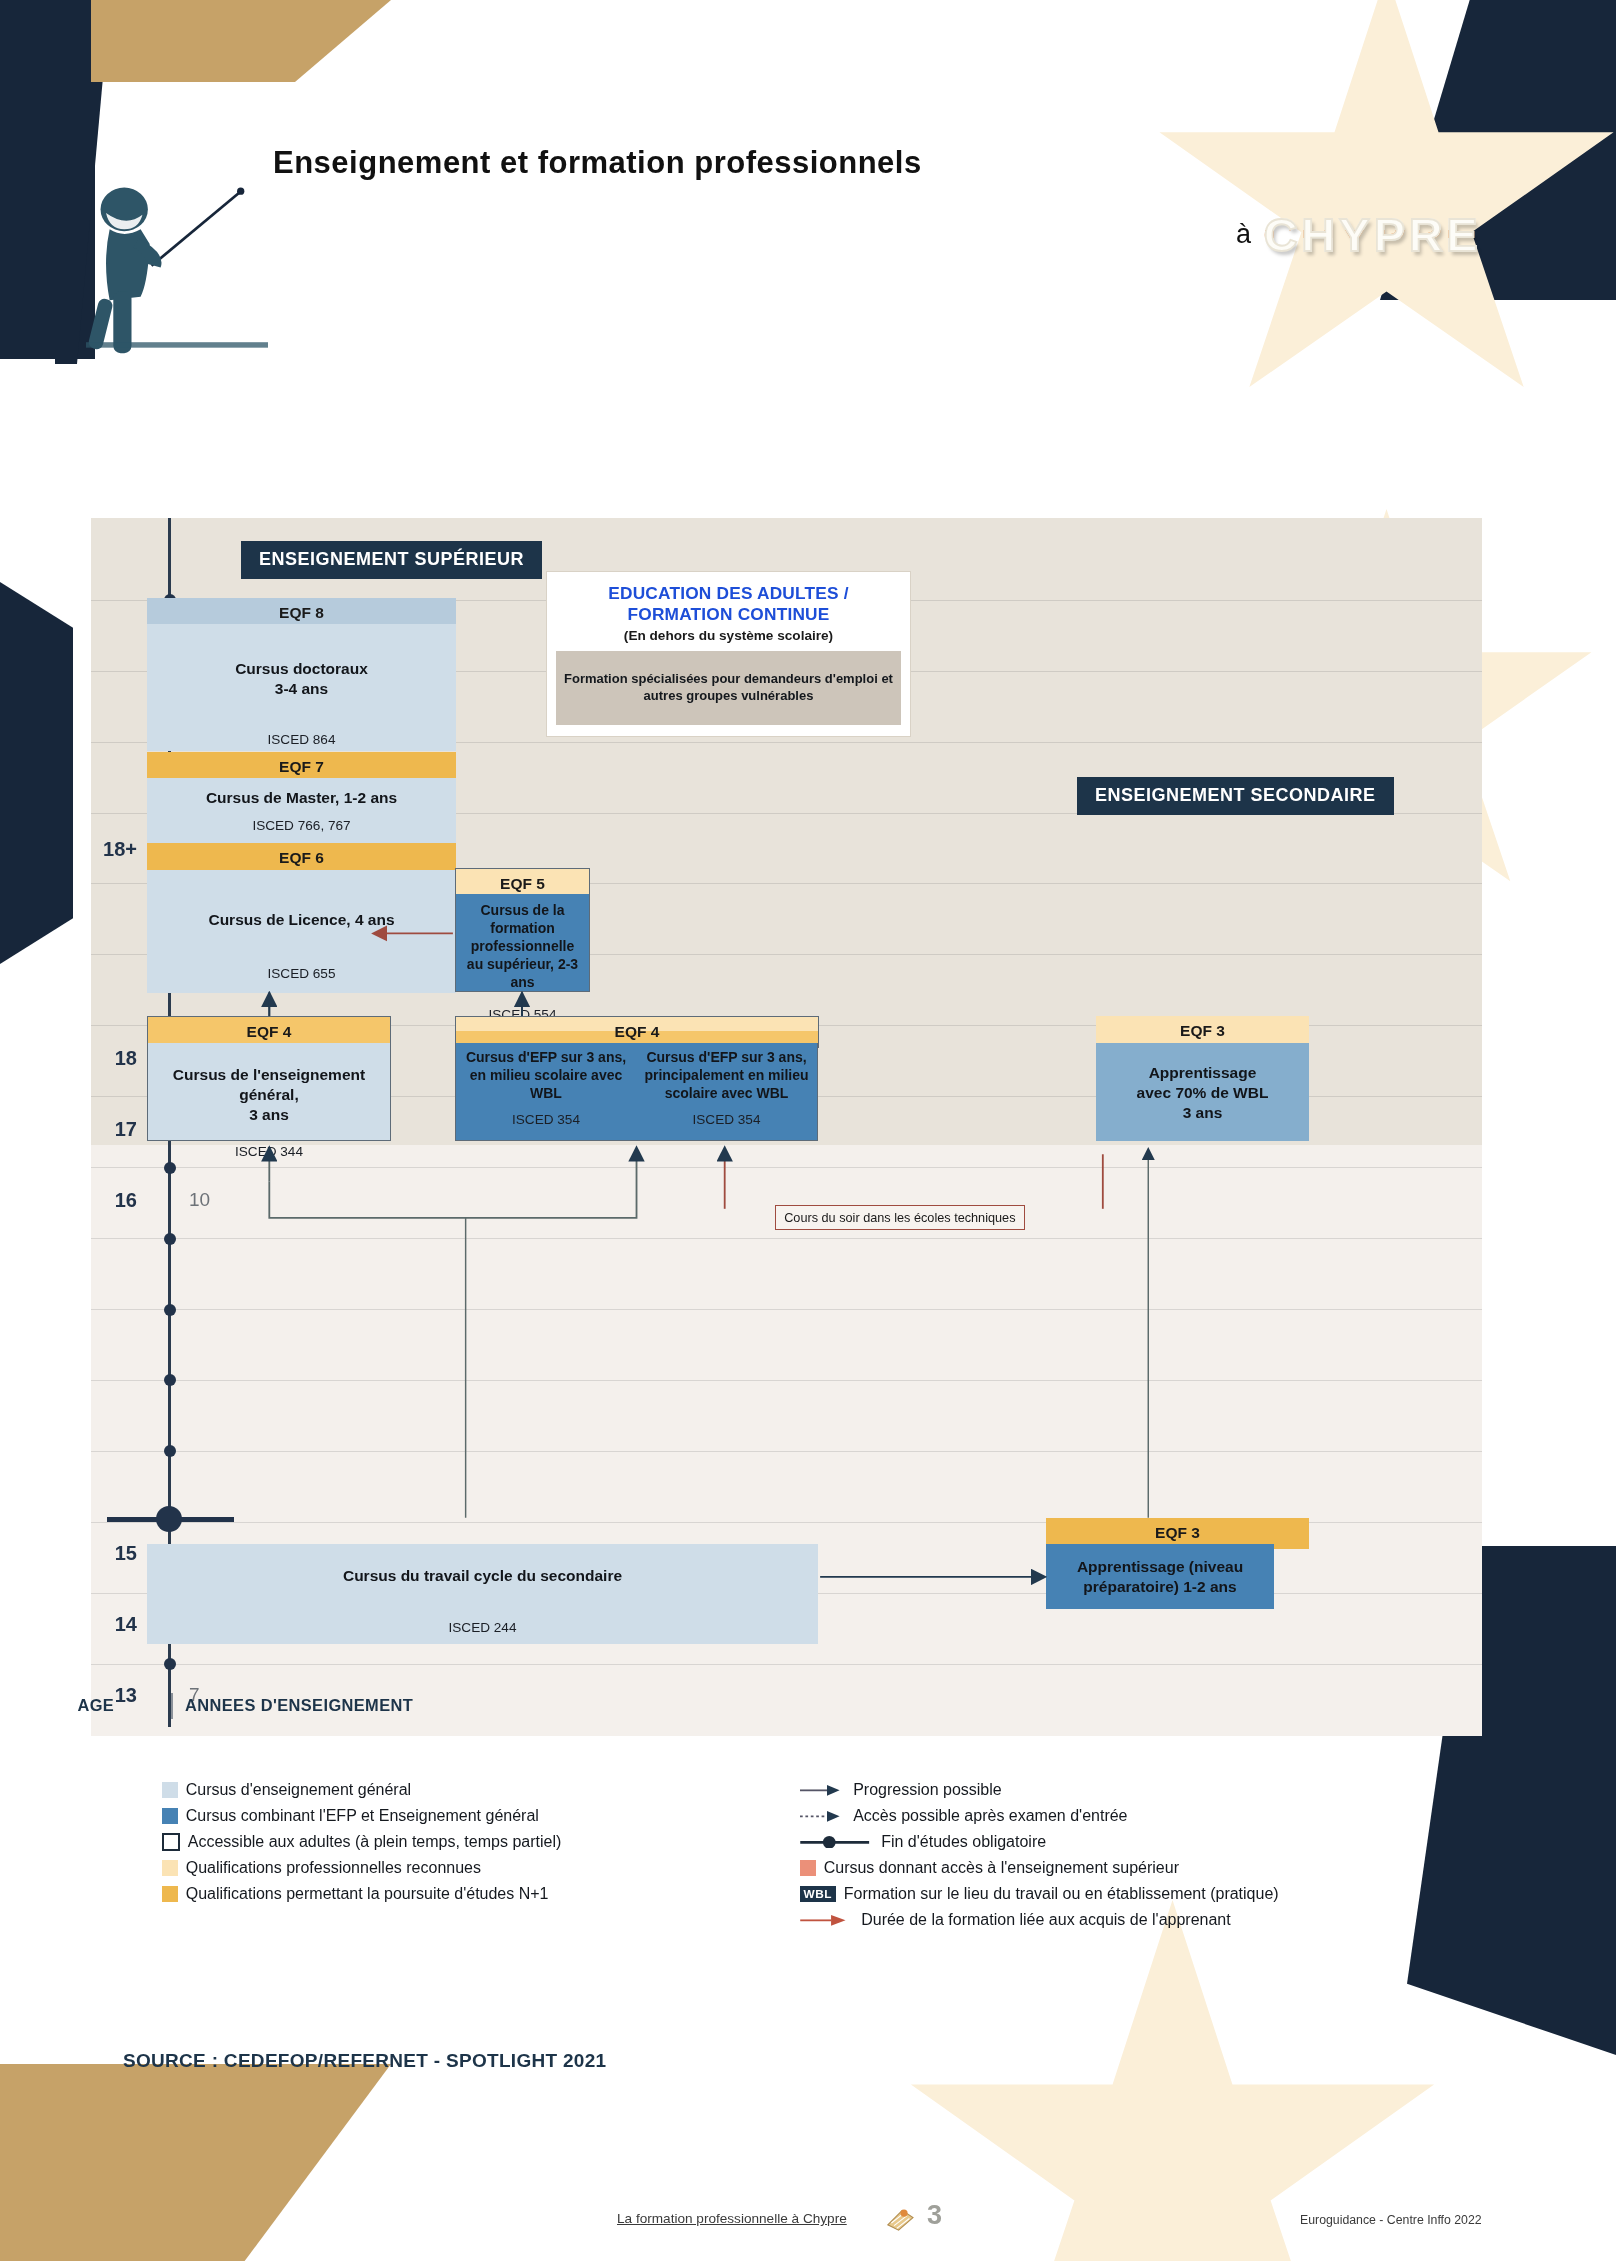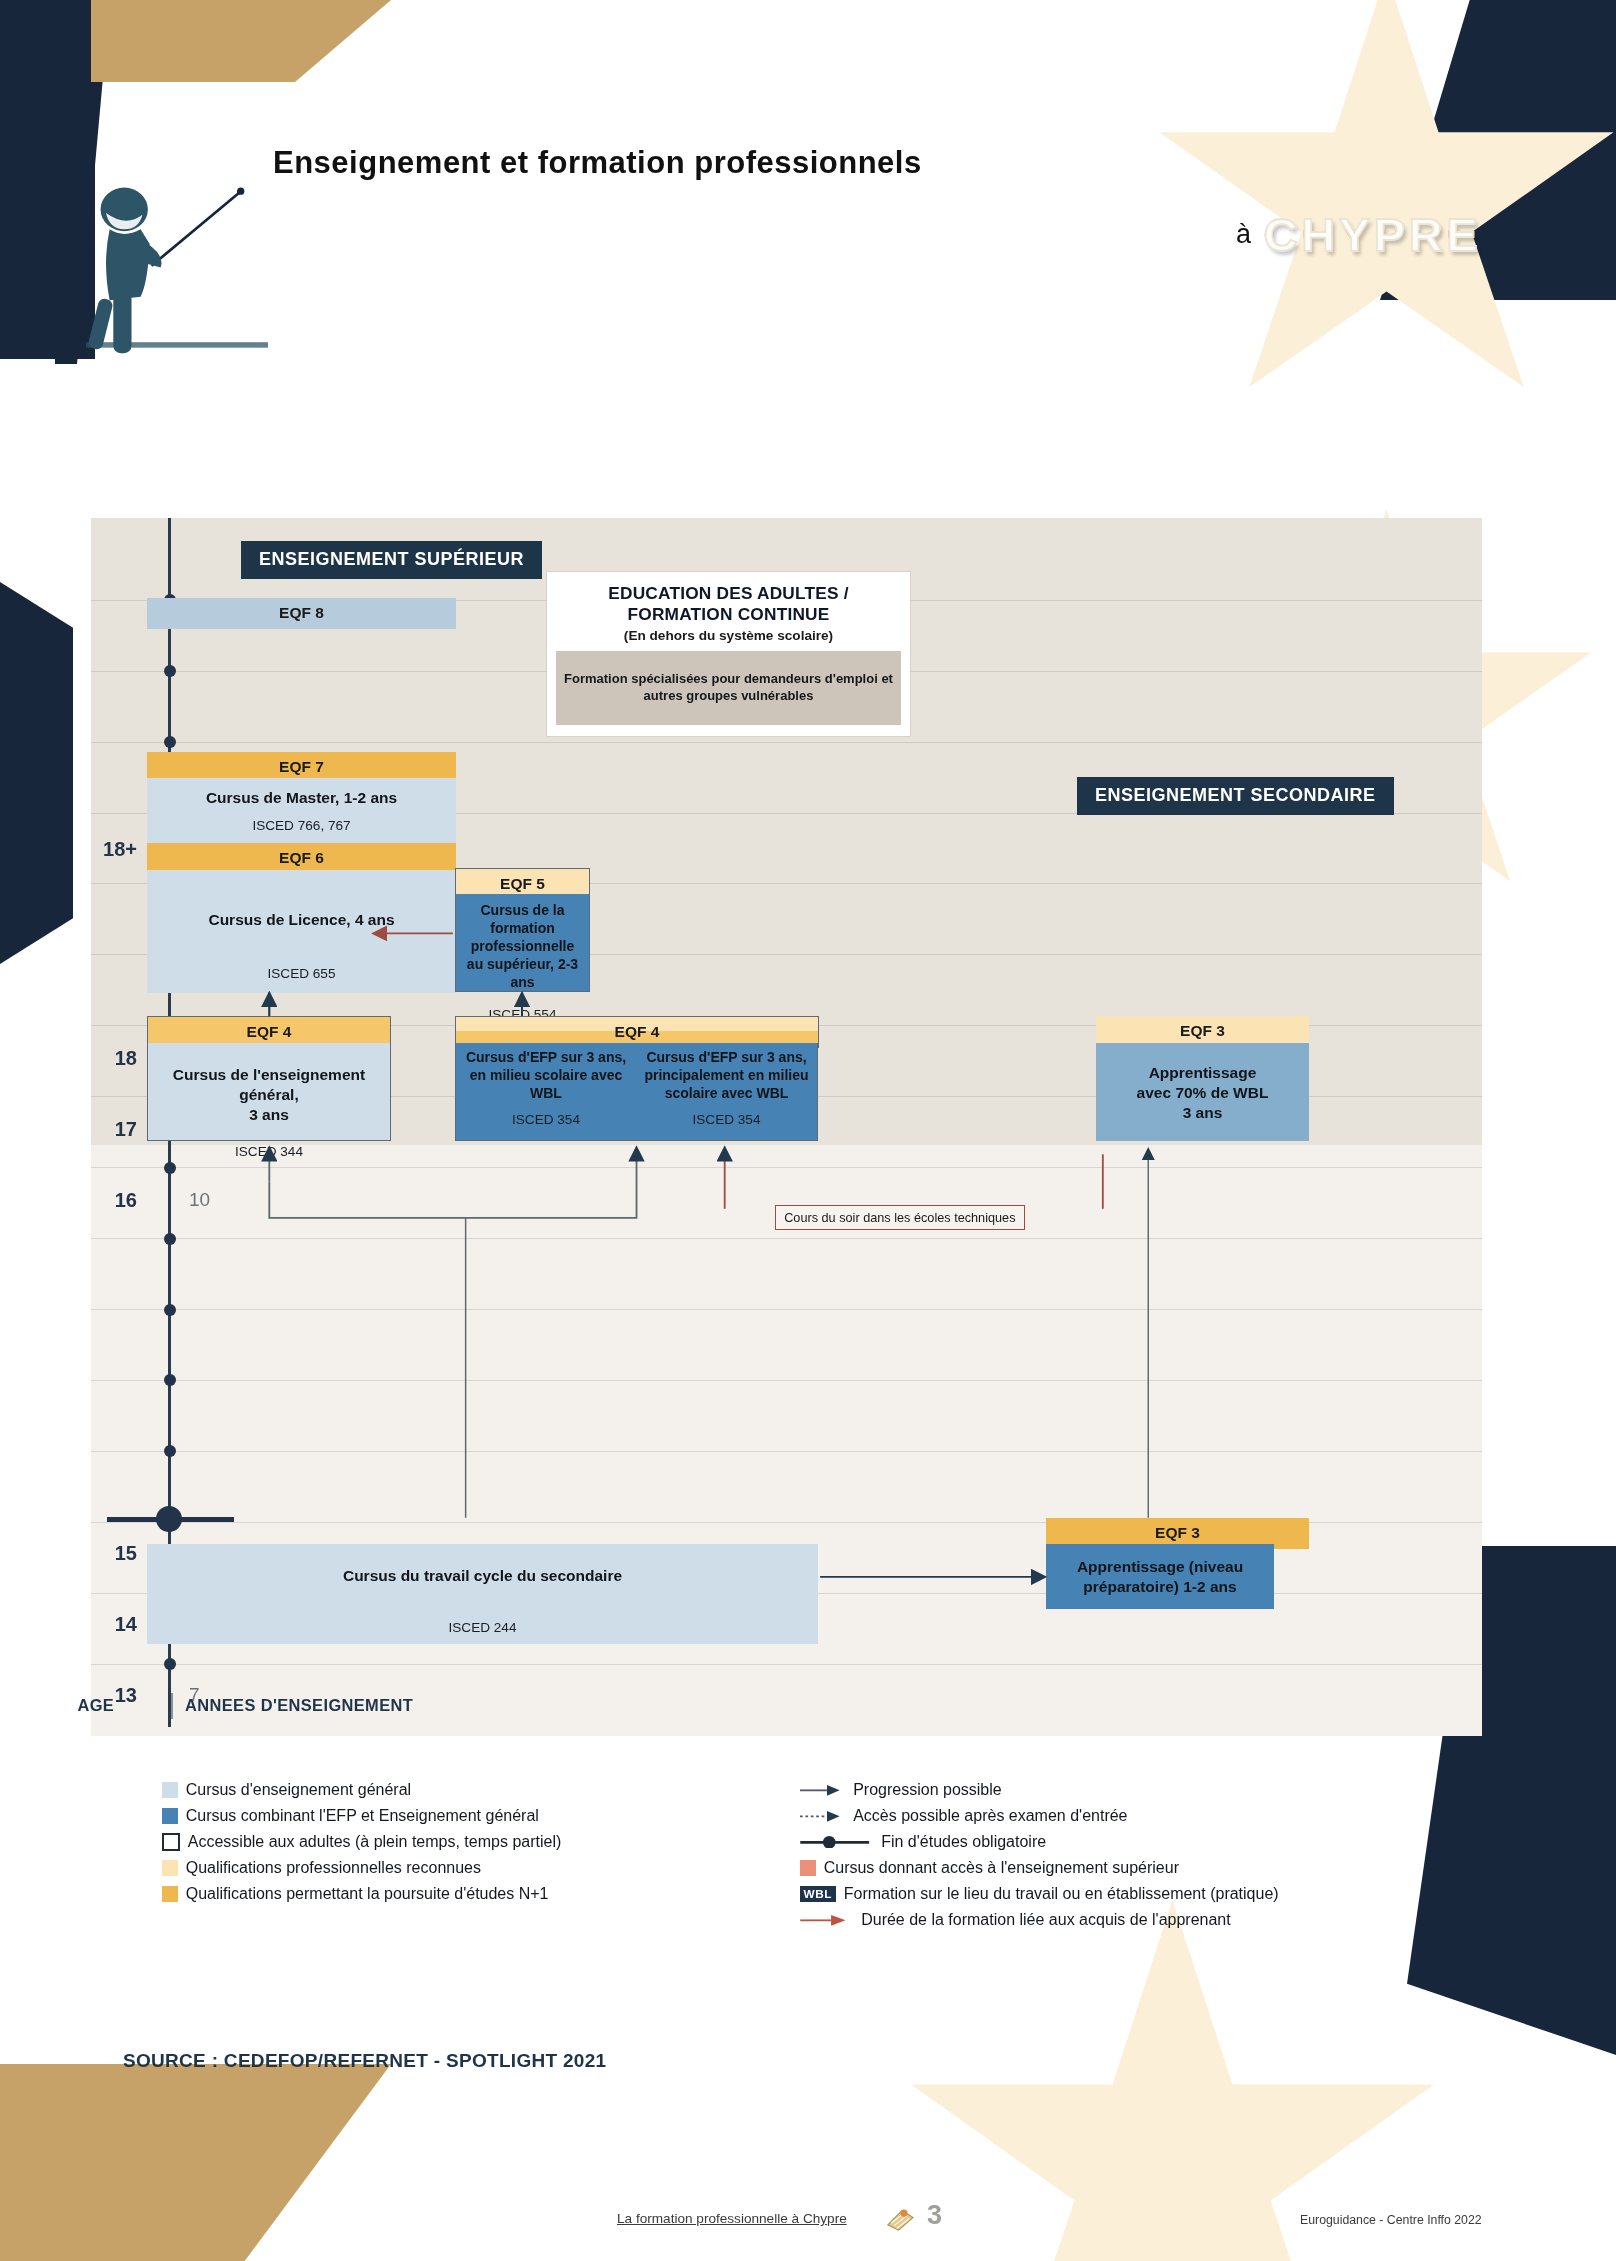--- a/index.html
+++ b/index.html
@@ -73,21 +73,21 @@
   .body-gen{background:#cfdde8;}
   .body-vet{background:#4682b4;}
   .body-vet-lt{background:#85aecd;}
   .bx-title{font-size:15.5px;font-weight:700;text-align:center;line-height:1.28;color:#12151a;}
   .isced{font-size:13.6px;text-align:center;color:#1b1f26;}
   .outline{border:0.9px solid #5d6b78;}
 
   
   .adult{position:absolute;left:455px;top:53px;width:345px;background:#ffffff;
       border:0.9px solid #d9d2c6;padding:11px 9px 11px;}
-  .adult-h1{font-size:17.3px;font-weight:700;color:#0f172a;text-align:center;letter-spacing:0.2px;}
+  .adult-h1{font-size:17.3px;font-weight:700;color:#1d4ed8;text-align:center;letter-spacing:0.2px;}
   .adult-h2{font-size:13.6px;font-weight:700;color:#1a1a1a;text-align:center;margin-top:2.7px;}
   .adult-row{display:flex;gap:3.6px;margin-top:8.2px;}
   .adult-cell{background:#cdc5ba;flex:1;font-size:13px;font-weight:700;text-align:center;
       color:#14181d;display:flex;align-items:center;justify-content:center;padding:20px 5.5px;line-height:1.3;}
 
   
   .annot{position:absolute;border:0.9px solid #9f4b3f;background:#f7f3ef;
       font-size:12.7px;color:#1a1a1a;padding:4.5px 8.2px;white-space:nowrap;}
 
   .axis-caption{position:absolute;font-size:16.4px;font-weight:700;letter-spacing:0.4px;color:#1d3449;}
@@ -211,20 +211,25 @@
     <div class="adult-h2">(En dehors du système scolaire)</div>
     <div class="adult-row">
       <div class="adult-cell">Formation spécialisées
 pour demandeurs d'emploi
 et autres groupes vulnérables</div>
     </div>
   </div>
 
   <div class="box eqf eqf-blue" style="left:56px;top:80px;width:309px">EQF 8</div>
 
+  <div class="box body-gen" style="left:56px;top:106px;width:309px;height:127px">
+    <div class="bx-title" style="margin-top:35px;white-space:pre-line">Cursus doctoraux
+3-4 ans</div>
+    <div class="isced" style="margin-top:33px">ISCED 864</div>
+  </div>
 
   <div class="box eqf eqf-amber" style="left:56px;top:234px;width:309px">EQF 7</div>
   <div class="box body-gen" style="left:56px;top:260px;width:309px;height:65px">
     <div class="bx-title" style="margin-top:10px">Cursus de Master, 1-2 ans</div>
     <div class="isced" style="margin-top:10px">ISCED 766, 767</div>
   </div>
 
   <div class="box eqf eqf-amber" style="left:56px;top:325px;width:309px">EQF 6</div>
   <div class="box body-gen" style="left:56px;top:352px;width:309px;height:123px">
     <div class="bx-title" style="margin-top:40px">Cursus de Licence, 4 ans</div>

